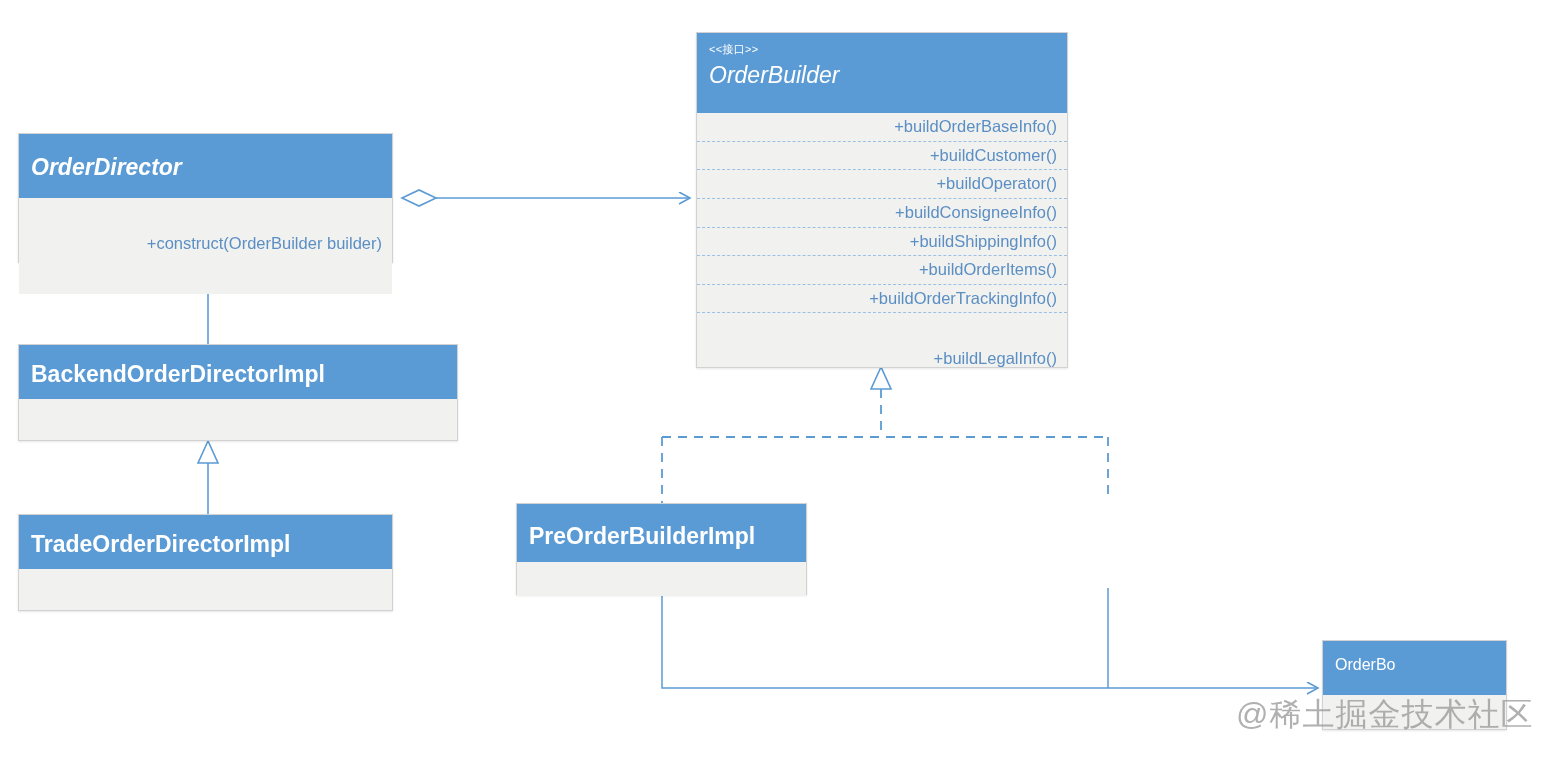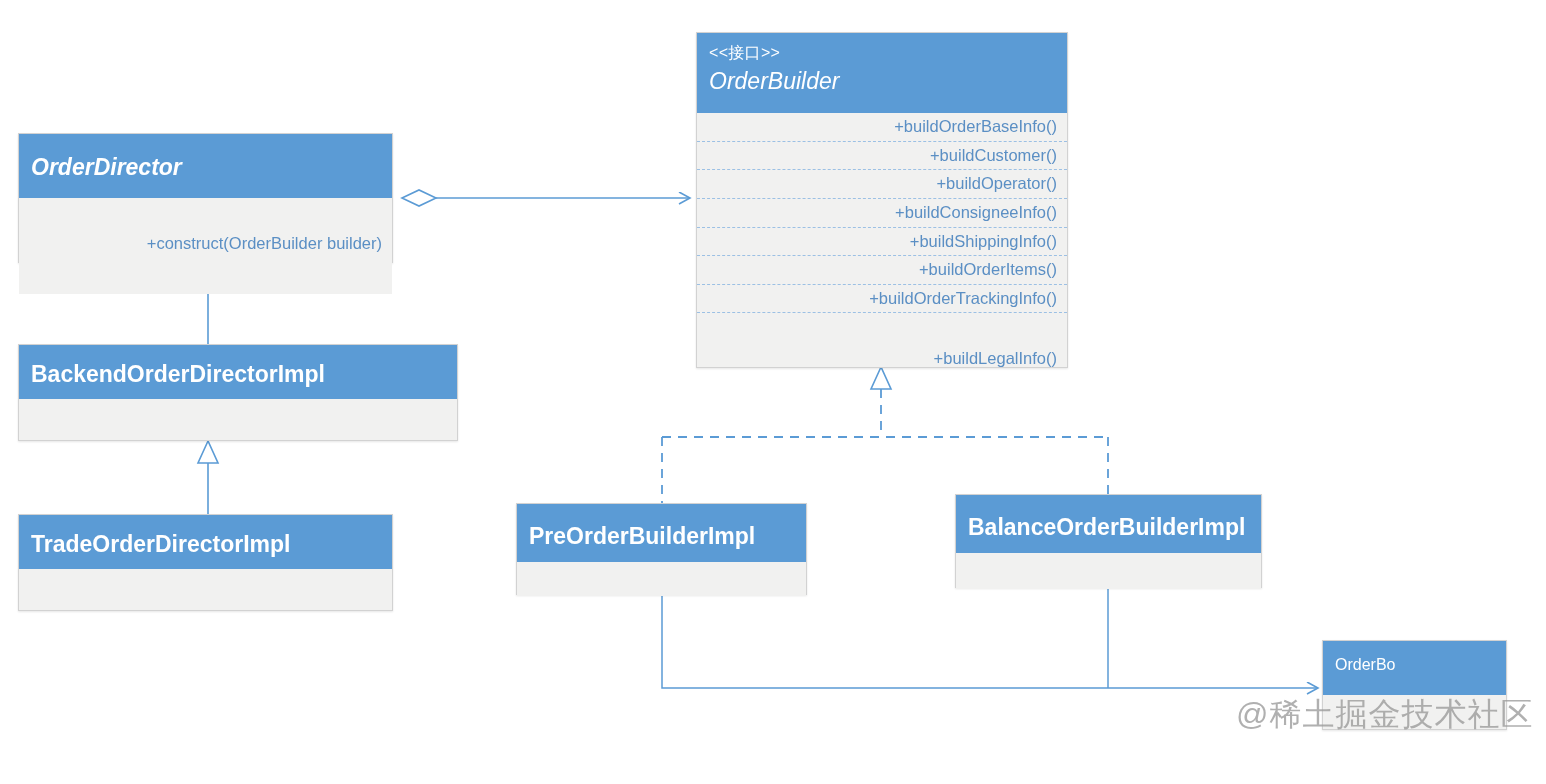--- a/index.html
+++ b/index.html
@@ -27,21 +27,21 @@
     z-index: 5;
   }
   .uml-header {
     box-sizing: border-box;
     background: #5b9bd5;
     color: #ffffff;
     padding: 6px 12px 7px 12px;
     line-height: 1.32;
   }
   .uml-stereotype {
-    font-size: 16px;
+    font-size: 11px;
     color: #ffffff;
     letter-spacing: 0.3px;
     display: block;
   }
   .uml-name {
     font-size: 23px;
     display: block;
   }
   .name-abstract {
     font-style: italic;
@@ -195,26 +195,20 @@
     </div>
   </div>
 
   <div class="uml-box" style="left:516px; top:503px; width:291px; height:92px;">
     <div class="uml-header" style="height:58px;">
       <span class="uml-name name-concrete" style="padding-top:11px;">PreOrderBuilderImpl</span>
     </div>
     <div class="uml-body uml-body-empty" style="height:34px;"></div>
   </div>
 
-  <div class="uml-box" style="left:955px; top:494px; width:307px; height:94px;">
-    <div class="uml-header" style="height:58px;">
-      <span class="uml-name name-concrete" style="padding-top:11px;">BalanceOrderBuilderImpl</span>
-    </div>
-    <div class="uml-body uml-body-empty" style="height:36px;"></div>
-  </div>
 
   <div class="uml-box" style="left:1322px; top:640px; width:185px; height:90px;">
     <div class="uml-header" style="height:54px;">
       <span class="uml-name name-plain" style="padding-top:7px; font-size:16px;">OrderBo</span>
     </div>
     <div class="uml-body uml-body-empty" style="height:34px;"></div>
   </div>
 
   <div class="watermark" style="left:1236px; top:693px;">@稀土掘金技术社区</div>
 

